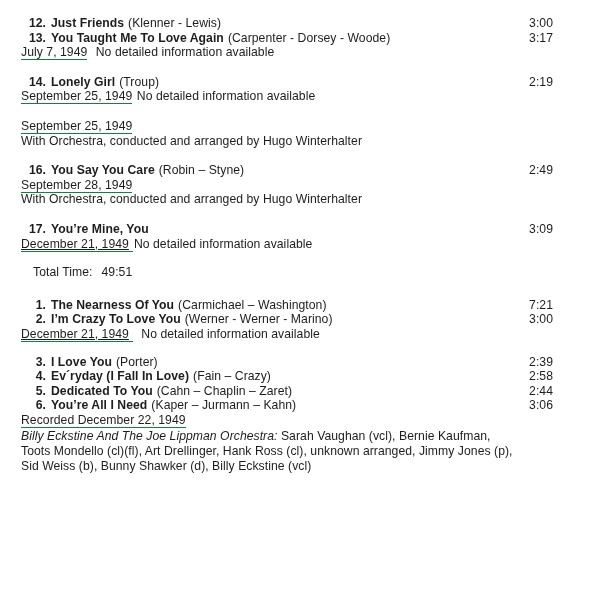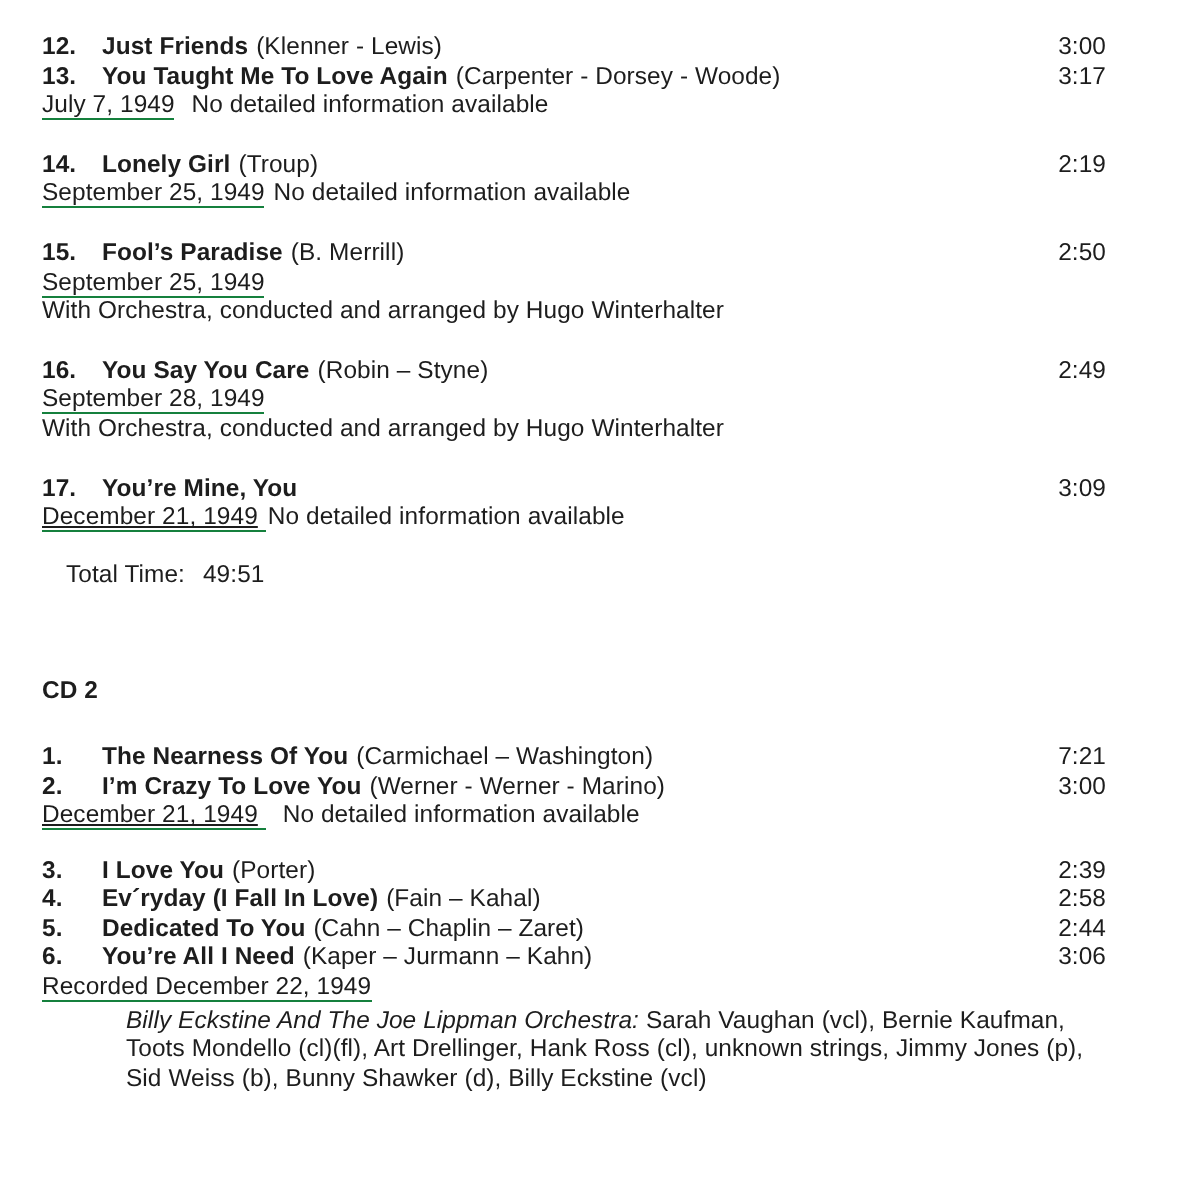--- a/index.html
+++ b/index.html
@@ -10,21 +10,21 @@
     color: #1d1d1d;
     font-family: "Liberation Sans", sans-serif;
     font-size: 12.2px;
     line-height: 14.6px;
     letter-spacing: 0.05px;
     overflow: hidden;
   }
   .page { padding: 16px 47px 0 21px; }
 
   .track-row { display: flex; align-items: baseline; white-space: nowrap; }
-  .tnum  { flex: 0 0 25px; text-align: left; font-weight: bold; }
+  .tnum  { flex: 0 0 25px; text-align: right; font-weight: bold; }
   .ttitle { font-weight: bold; margin-left: 5px; }
   .tcredits { margin-left: 4px; }
   .ttime { margin-left: auto; }
 
   .detail { white-space: nowrap; }
   .u { border-bottom: 1px solid #15803d; }
   .u.ext { padding-right: 4px; text-decoration: underline; }
   .note { margin-left: 1px; }
   .note.wide { margin-left: 5px; }
 
@@ -32,21 +32,21 @@
   .group.first { margin-top: 0; }
 
   .total-line { margin-top: 14px; padding-left: 12px; white-space: nowrap; }
   .total-value { margin-left: 9px; }
 
   .cd2-heading { margin-top: 44px; font-weight: bold; }
   .cd2-group-a { margin-top: 18px; }
   .cd2-group-b { margin-top: 13px; }
 
   .personnel { margin-top: 2px; }
-  .personnel-line { white-space: nowrap; margin-left: 42px; }
+  .personnel-line { white-space: nowrap; }
   .orch-name { font-style: italic; }
 </style>
 </head>
 <body>
 
 <div class="page">
 
   <section>
 
     <div class="group first">
@@ -75,26 +75,20 @@
         <span class="tcredits">(Troup)</span>
         <span class="ttime">2:19</span>
       </div>
       <div class="detail">
         <span class="u">September 25, 1949</span>
         <span class="note">No detailed information available</span>
       </div>
     </div>
 
     <div class="group">
-      <div class="track-row">
-        <span class="tnum">15.</span>
-        <span class="ttitle">Fool’s Paradise</span>
-        <span class="tcredits">(B. Merrill)</span>
-        <span class="ttime">2:50</span>
-      </div>
       <div class="detail">
         <span class="u">September 25, 1949</span>
       </div>
       <div class="detail">With Orchestra, conducted and arranged by Hugo Winterhalter</div>
     </div>
 
     <div class="group">
       <div class="track-row">
         <span class="tnum">16.</span>
         <span class="ttitle">You Say You Care</span>
@@ -116,21 +110,20 @@
       <div class="detail">
         <span class="u ext">December 21, 1949</span><span class="note">No detailed information available</span>
       </div>
     </div>
 
     <div class="total-line">
       <span>Total Time:</span><span class="total-value">49:51</span>
     </div>
   </section>
 
-  <div class="cd2-heading">CD 2</div>
 
   <section>
 
     <div class="cd2-group-a">
       <div class="track-row">
         <span class="tnum">1.</span>
         <span class="ttitle">The Nearness Of You</span>
         <span class="tcredits">(Carmichael – Washington)</span>
         <span class="ttime">7:21</span>
       </div>
@@ -149,21 +142,21 @@
     <div class="cd2-group-b">
       <div class="track-row">
         <span class="tnum">3.</span>
         <span class="ttitle">I Love You</span>
         <span class="tcredits">(Porter)</span>
         <span class="ttime">2:39</span>
       </div>
       <div class="track-row">
         <span class="tnum">4.</span>
         <span class="ttitle">Ev´ryday (I Fall In Love)</span>
-        <span class="tcredits">(Fain – Kahal)</span>
+        <span class="tcredits">(Fain – Crazy)</span>
         <span class="ttime">2:58</span>
       </div>
       <div class="track-row">
         <span class="tnum">5.</span>
         <span class="ttitle">Dedicated To You</span>
         <span class="tcredits">(Cahn – Chaplin – Zaret)</span>
         <span class="ttime">2:44</span>
       </div>
       <div class="track-row">
         <span class="tnum">6.</span>
@@ -173,21 +166,21 @@
       </div>
       <div class="detail">
         <span class="u">Recorded December 22, 1949</span>
       </div>
       <div class="personnel">
         <div class="personnel-line">
           <span class="orch-name">Billy Eckstine And The Joe Lippman Orchestra:</span>
           <span>Sarah Vaughan (vcl), Bernie Kaufman,</span>
         </div>
         <div class="personnel-line">
-          <span>Toots Mondello (cl)(fl), Art Drellinger, Hank Ross (cl), unknown strings, Jimmy Jones (p),</span>
+          <span>Toots Mondello (cl)(fl), Art Drellinger, Hank Ross (cl), unknown arranged, Jimmy Jones (p),</span>
         </div>
         <div class="personnel-line">
           <span>Sid Weiss (b), Bunny Shawker (d), Billy Eckstine (vcl)</span>
         </div>
       </div>
     </div>
 
   </section>
 </div>
 

